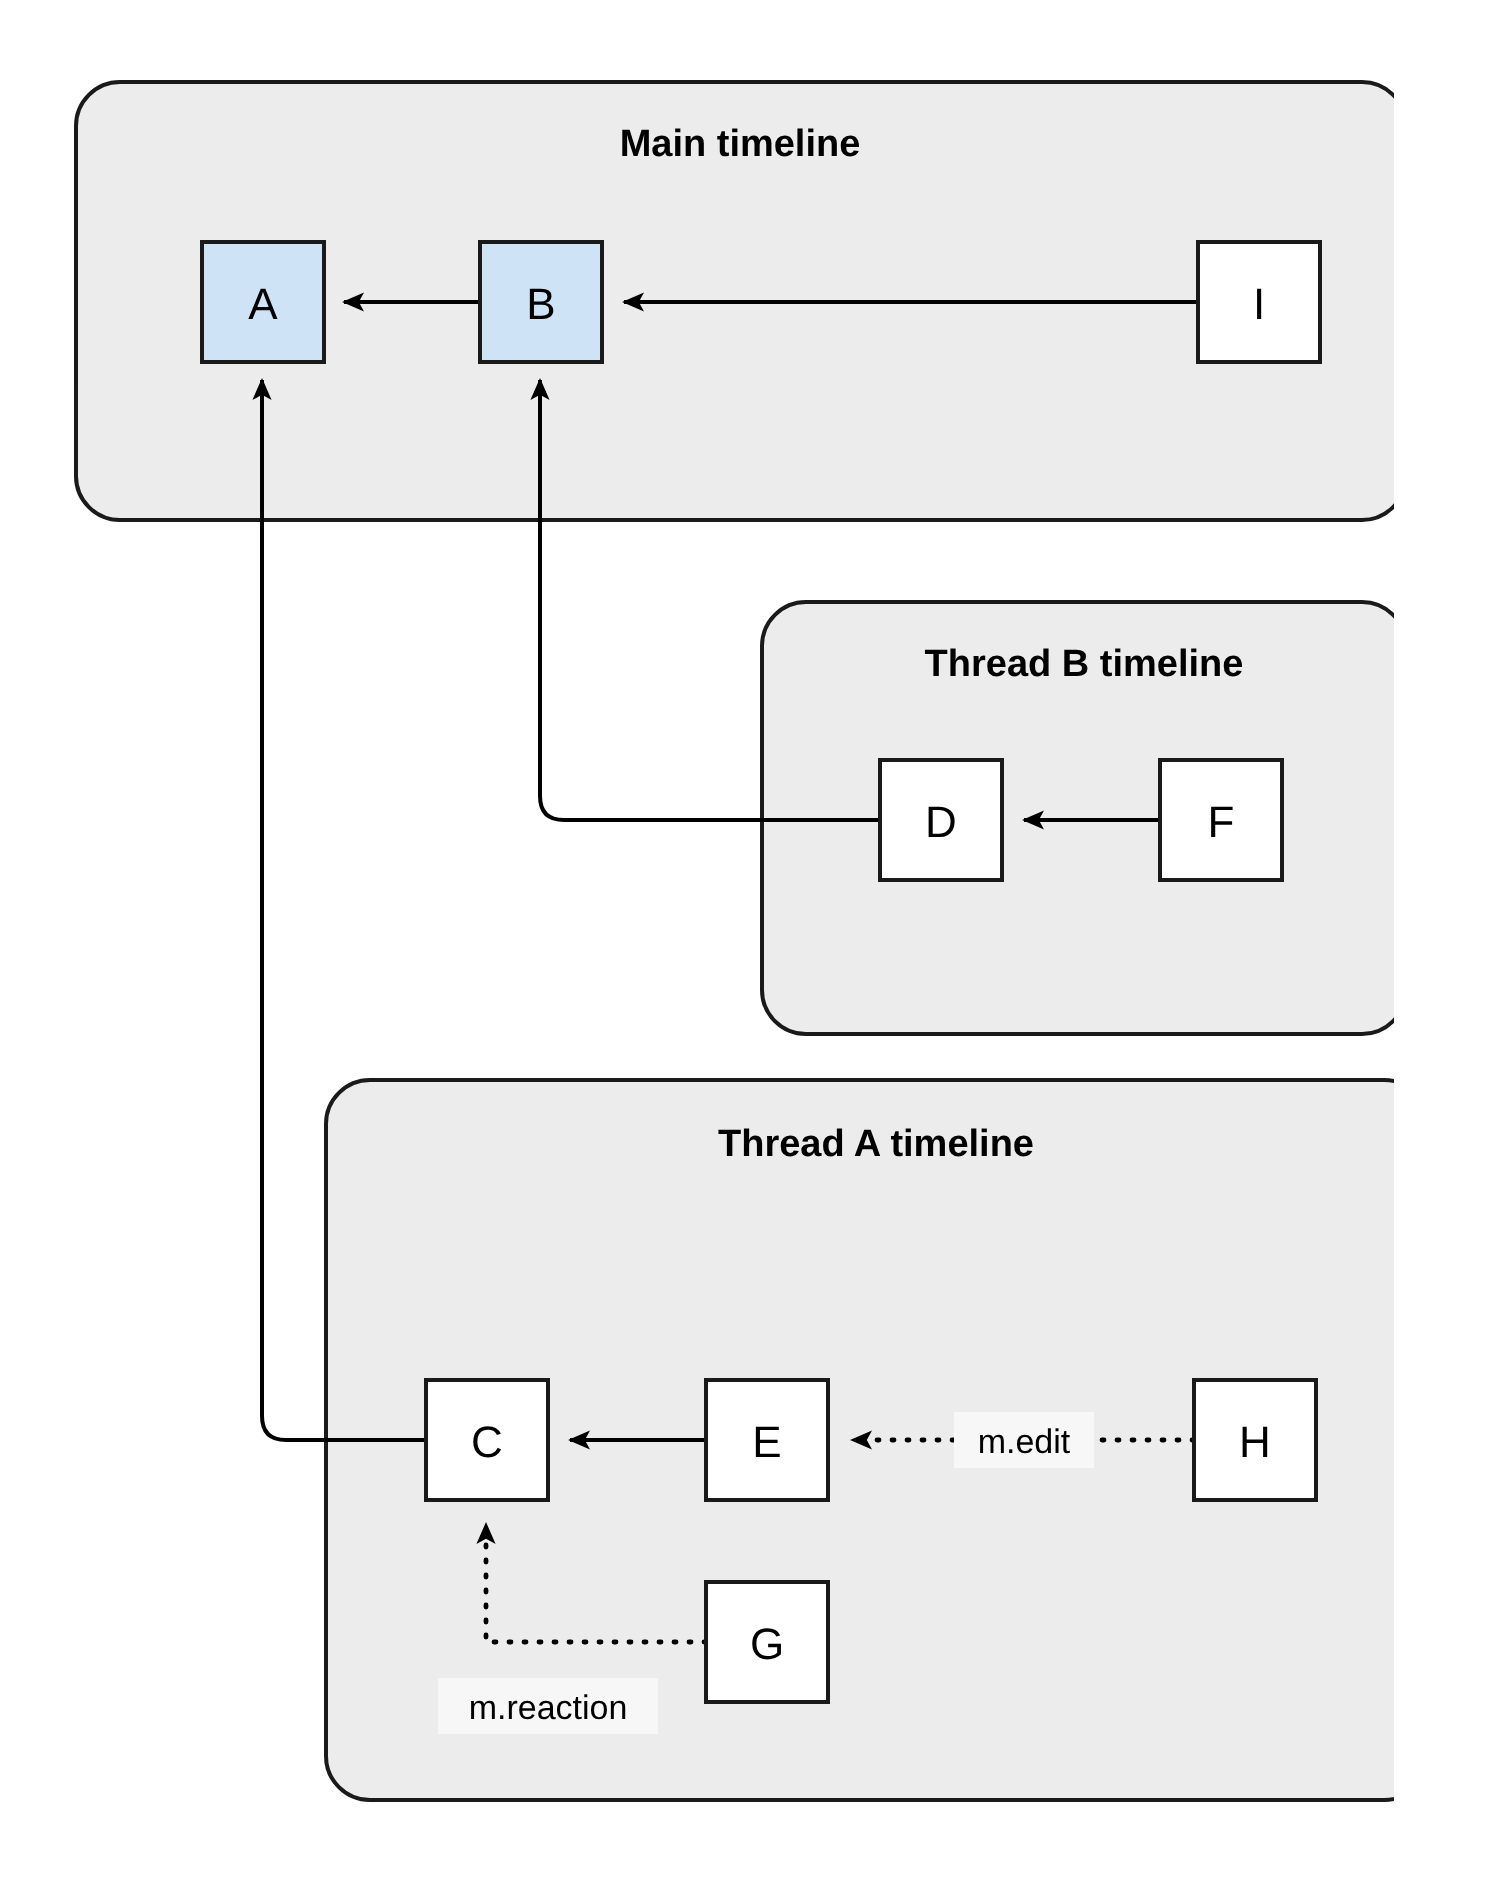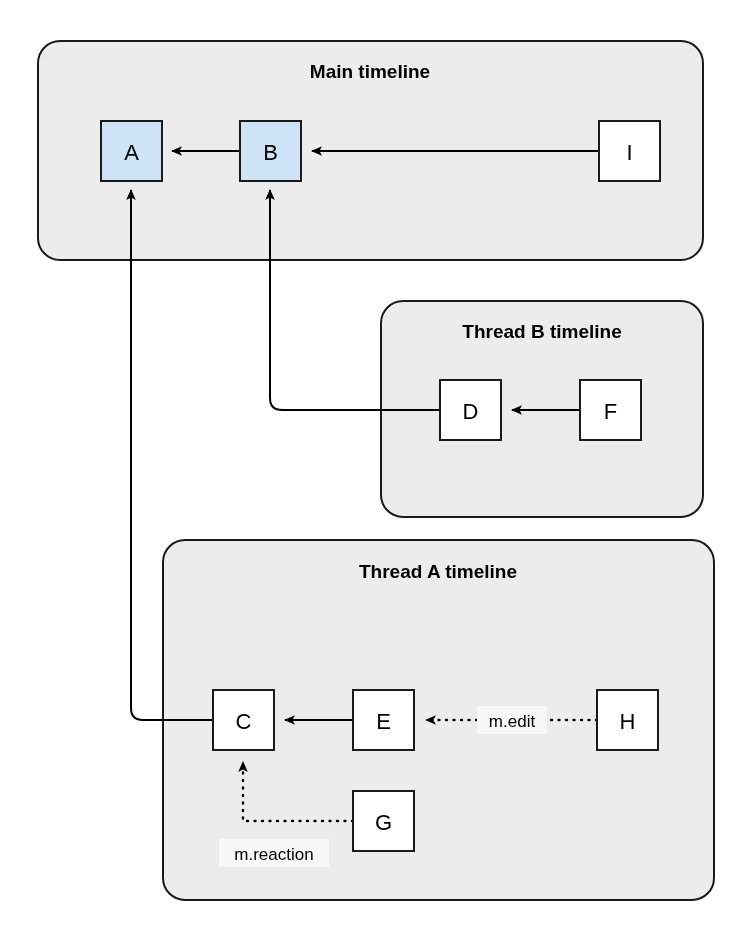--- a/index.html
+++ b/index.html
@@ -5,21 +5,21 @@
   html, body {
     margin: 0;
     padding: 0;
     background: #ffffff;
   }
   body {
     font-family: "Liberation Sans", sans-serif;
   }
   #canvas {
     position: relative;
-    width: 756px;
+    width: 697px;
     height: 942px;
     background: #ffffff;
     overflow: hidden;
   }
   #diagram-svg {
     position: absolute;
     left: 0;
     top: 0;
     width: 756px;
     height: 942px;

